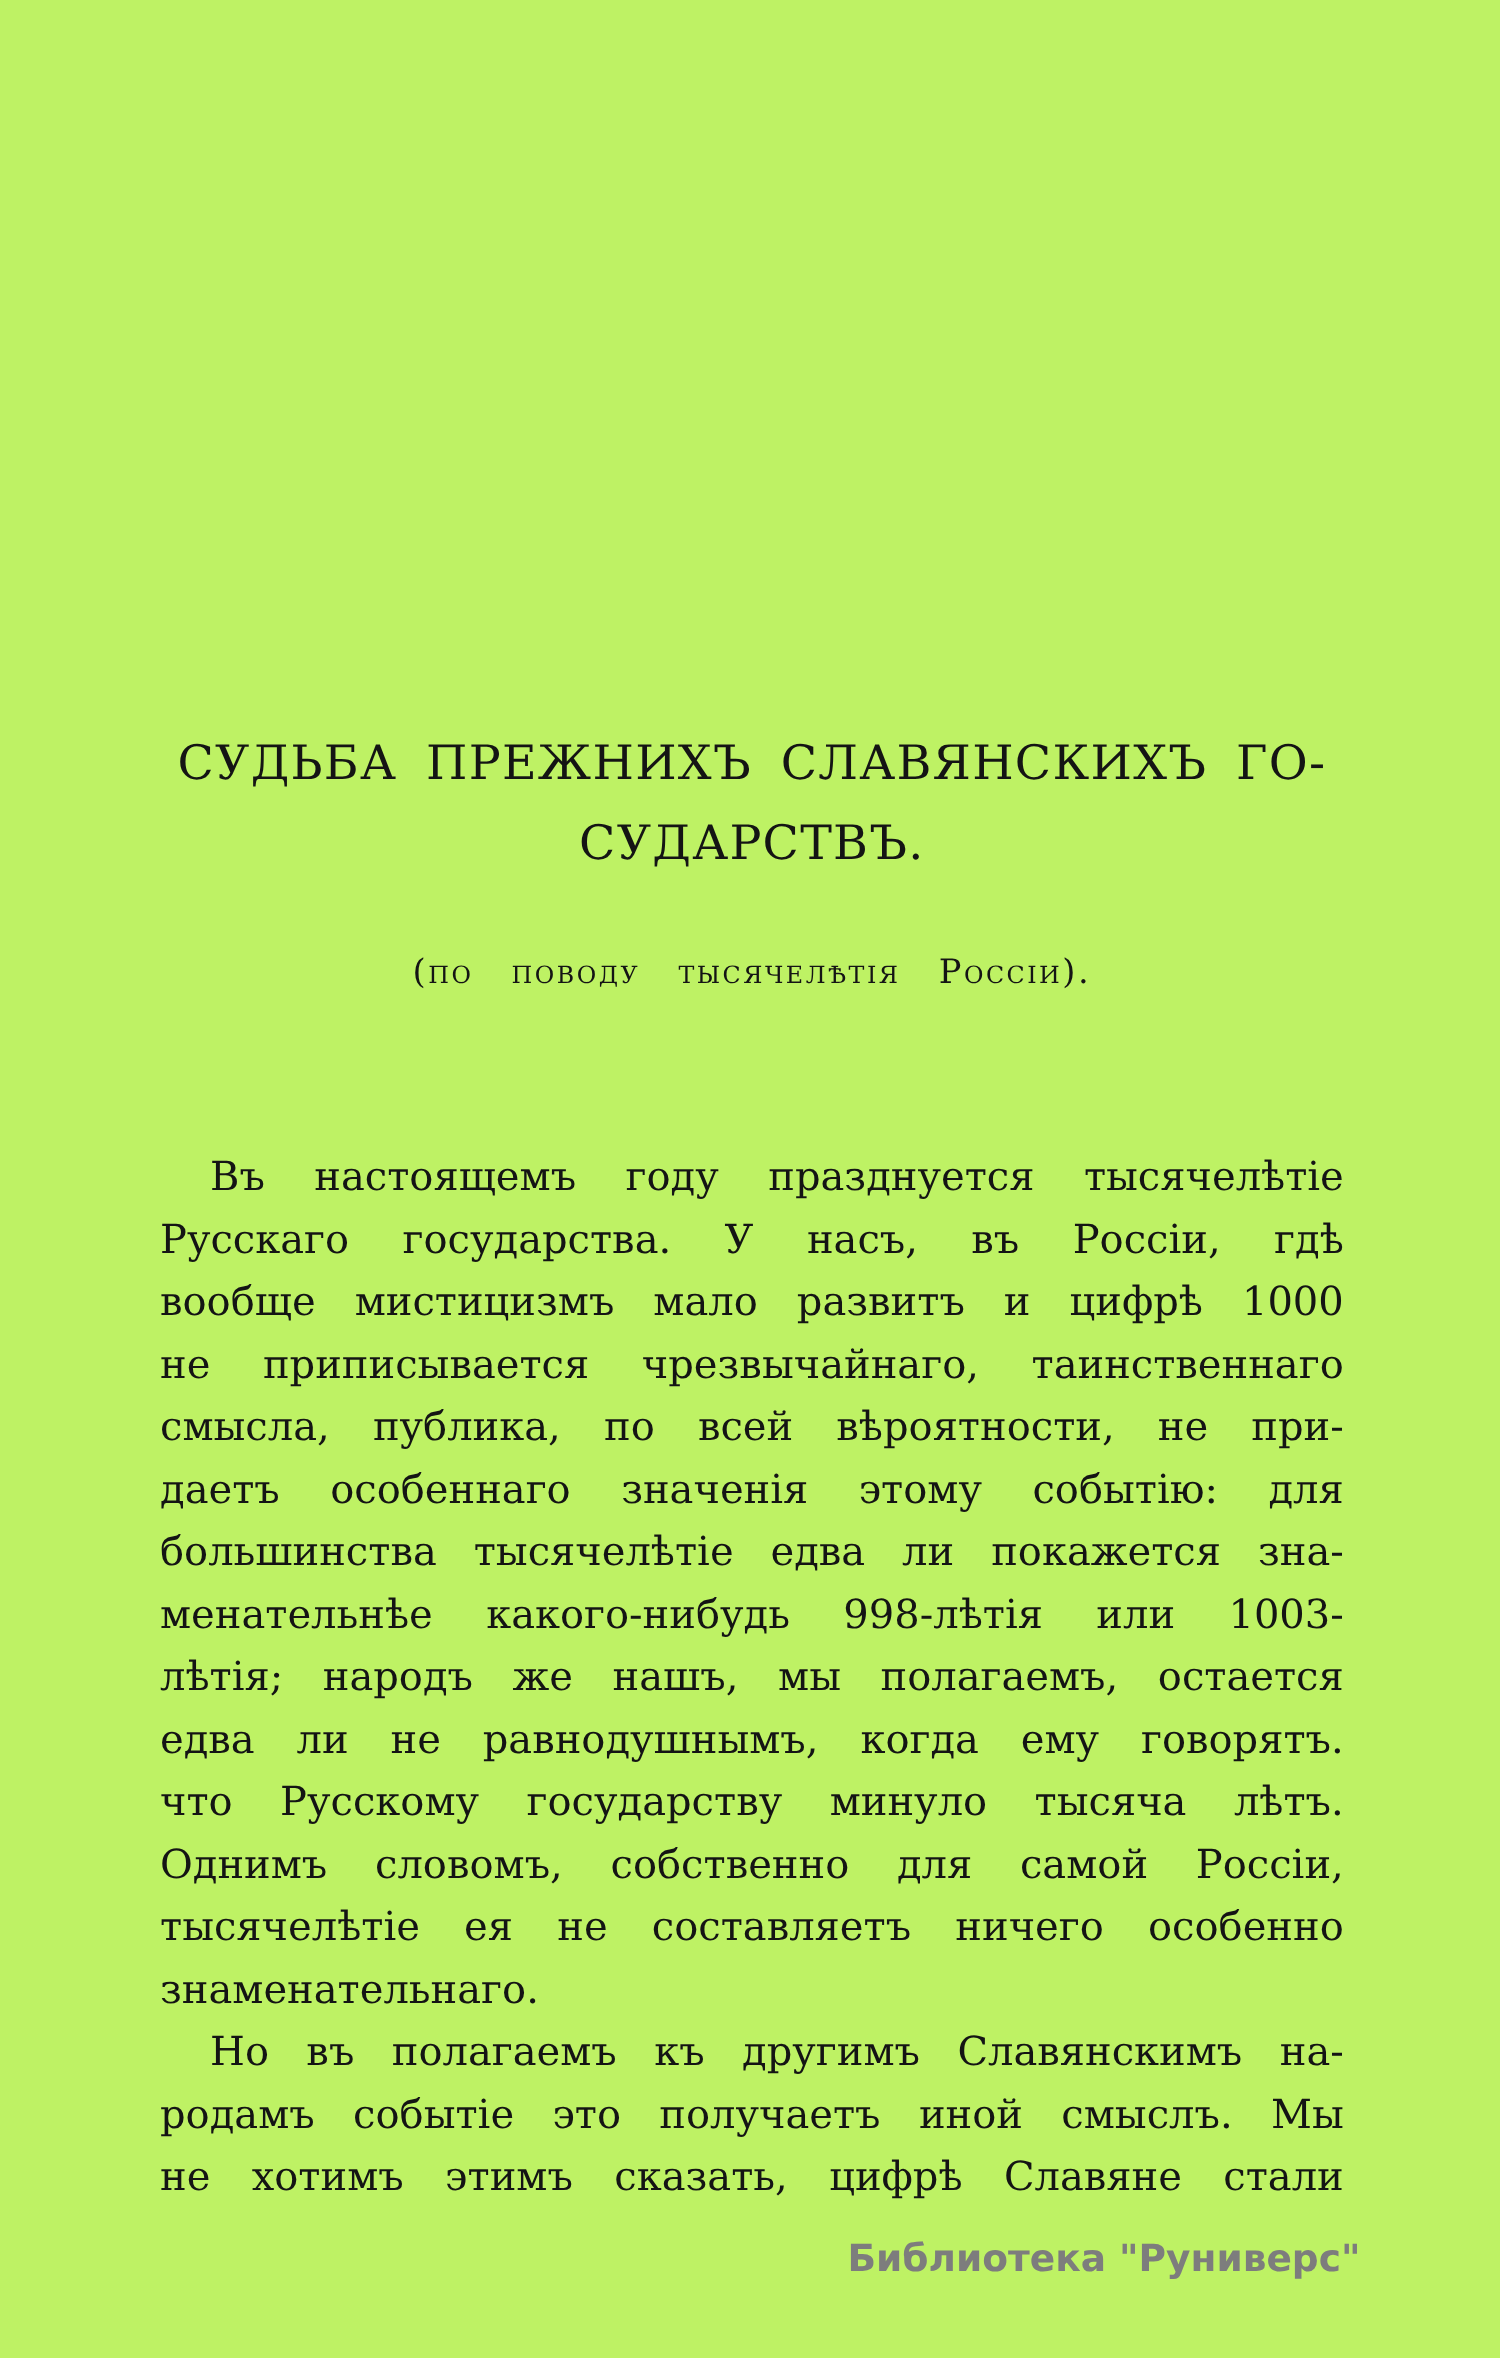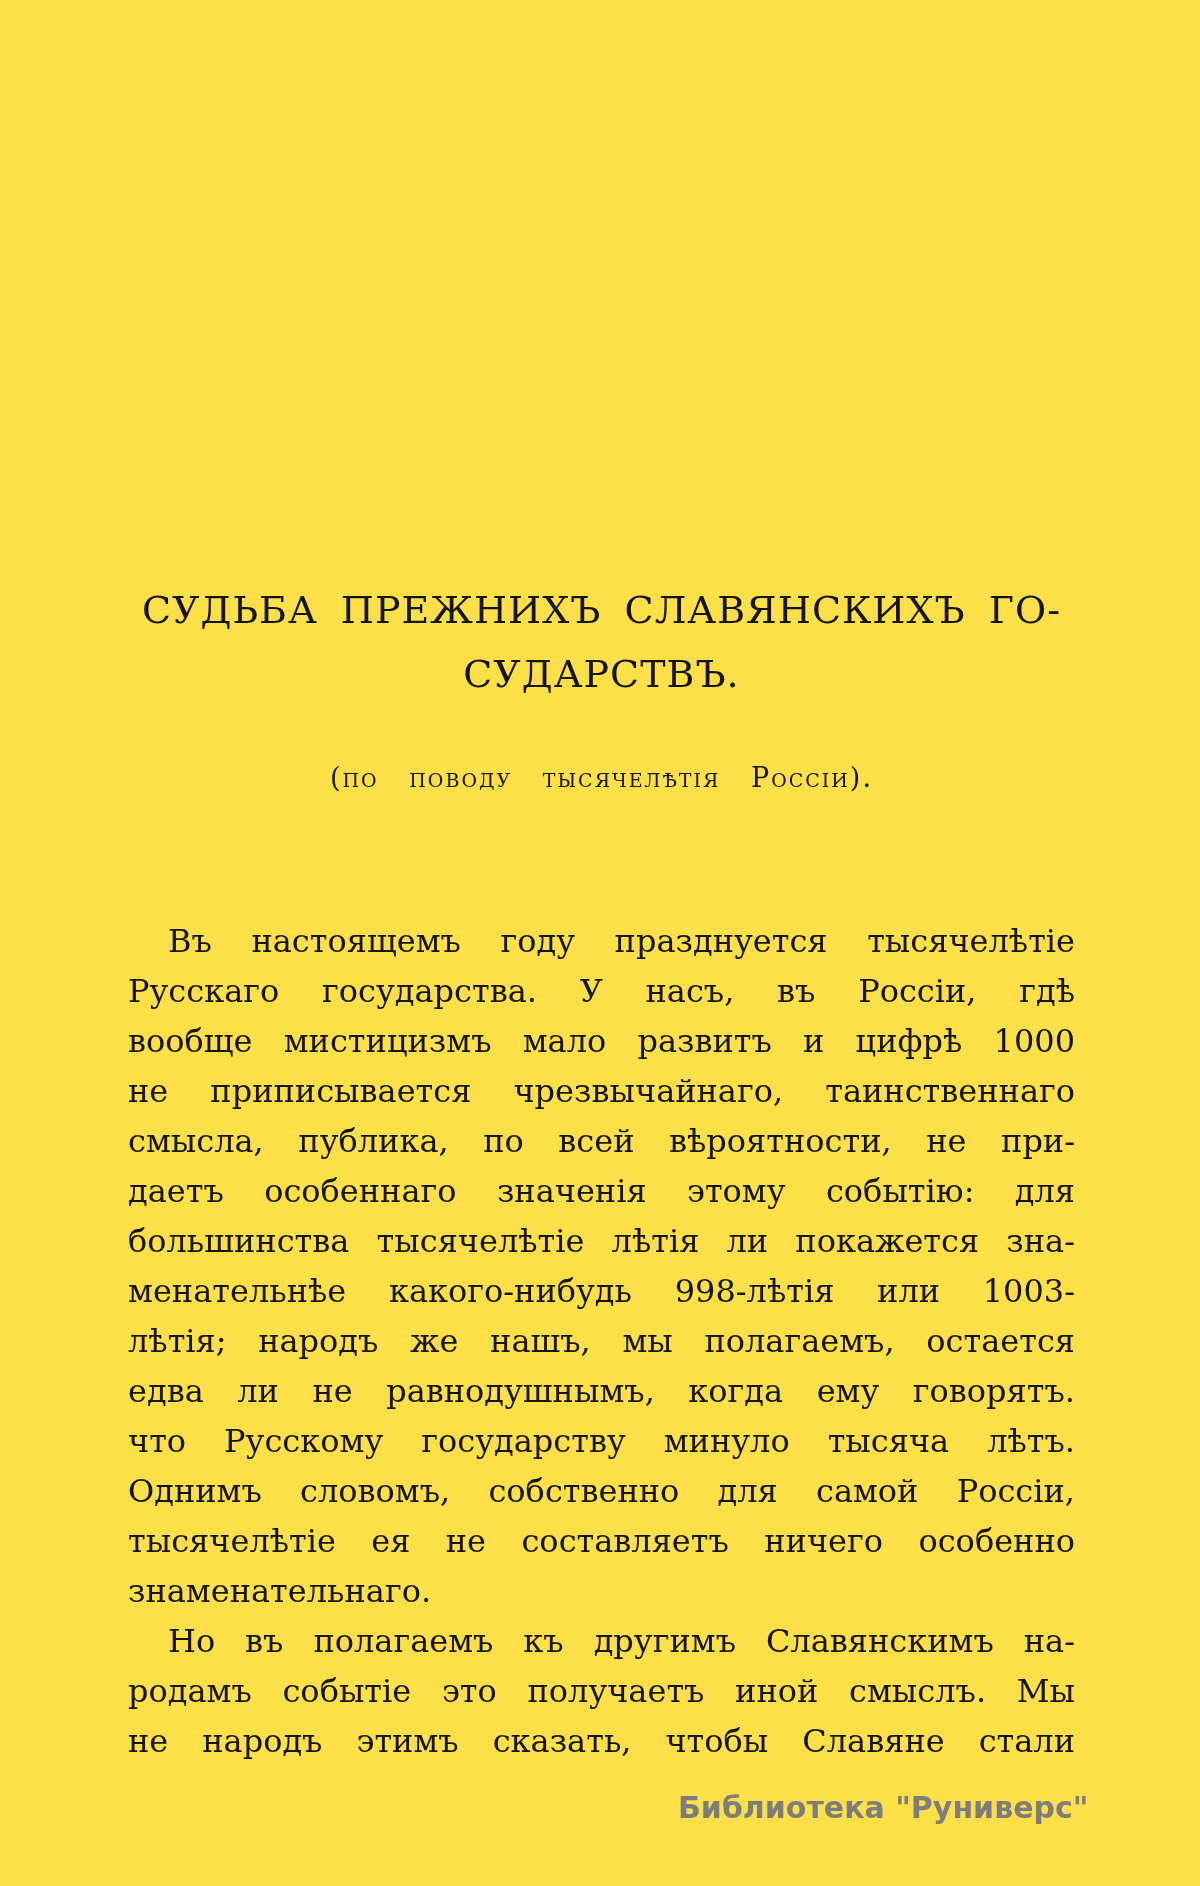--- a/index.html
+++ b/index.html
@@ -4,21 +4,21 @@
 <style>
   html, body {
     margin: 0;
     padding: 0;
     background: #ffffff;
   }
   .page {
     position: relative;
     width: 1200px;
     height: 1886px;
-    background: #fde047;
+    background: #bef264;
     overflow: hidden;
     font-family: "DejaVu Serif", serif;
     color: #141414;
   }
   .title-block {
     position: absolute;
     left: 128px;
     top: 578px;
     width: 947px;
     text-align: center;
@@ -88,28 +88,28 @@
 
   <div class="subtitle">(по поводу тысячелѣтія Россіи).</div>
 
   <div class="body-block">
     <div class="line indent">Въ настоящемъ году празднуется тысячелѣтіе</div>
     <div class="line">Русскаго государства. У насъ, въ Россіи, гдѣ</div>
     <div class="line">вообще мистицизмъ мало развитъ и цифрѣ 1000</div>
     <div class="line">не приписывается чрезвычайнаго, таинственнаго</div>
     <div class="line">смысла, публика, по всей вѣроятности, не при-</div>
     <div class="line">даетъ особеннаго значенія этому событію: для</div>
-    <div class="line">большинства тысячелѣтіе лѣтія ли покажется зна-</div>
+    <div class="line">большинства тысячелѣтіе едва ли покажется зна-</div>
     <div class="line">менательнѣе какого-нибудь 998-лѣтія или 1003-</div>
     <div class="line">лѣтія; народъ же нашъ, мы полагаемъ, остается</div>
     <div class="line">едва ли не равнодушнымъ, когда ему говорятъ.</div>
     <div class="line">что Русскому государству минуло тысяча лѣтъ.</div>
     <div class="line">Однимъ словомъ, собственно для самой Россіи,</div>
     <div class="line">тысячелѣтіе ея не составляетъ ничего особенно</div>
     <div class="line short">знаменательнаго.</div>
     <div class="line indent">Но въ полагаемъ къ другимъ Славянскимъ на-</div>
     <div class="line">родамъ событіе это получаетъ иной смыслъ. Мы</div>
-    <div class="line">не народъ этимъ сказать, чтобы Славяне стали</div>
+    <div class="line">не хотимъ этимъ сказать, цифрѣ Славяне стали</div>
   </div>
 
   <div class="watermark">Библиотека "Руниверс"</div>
 
 </div>
 
 </body></html>

